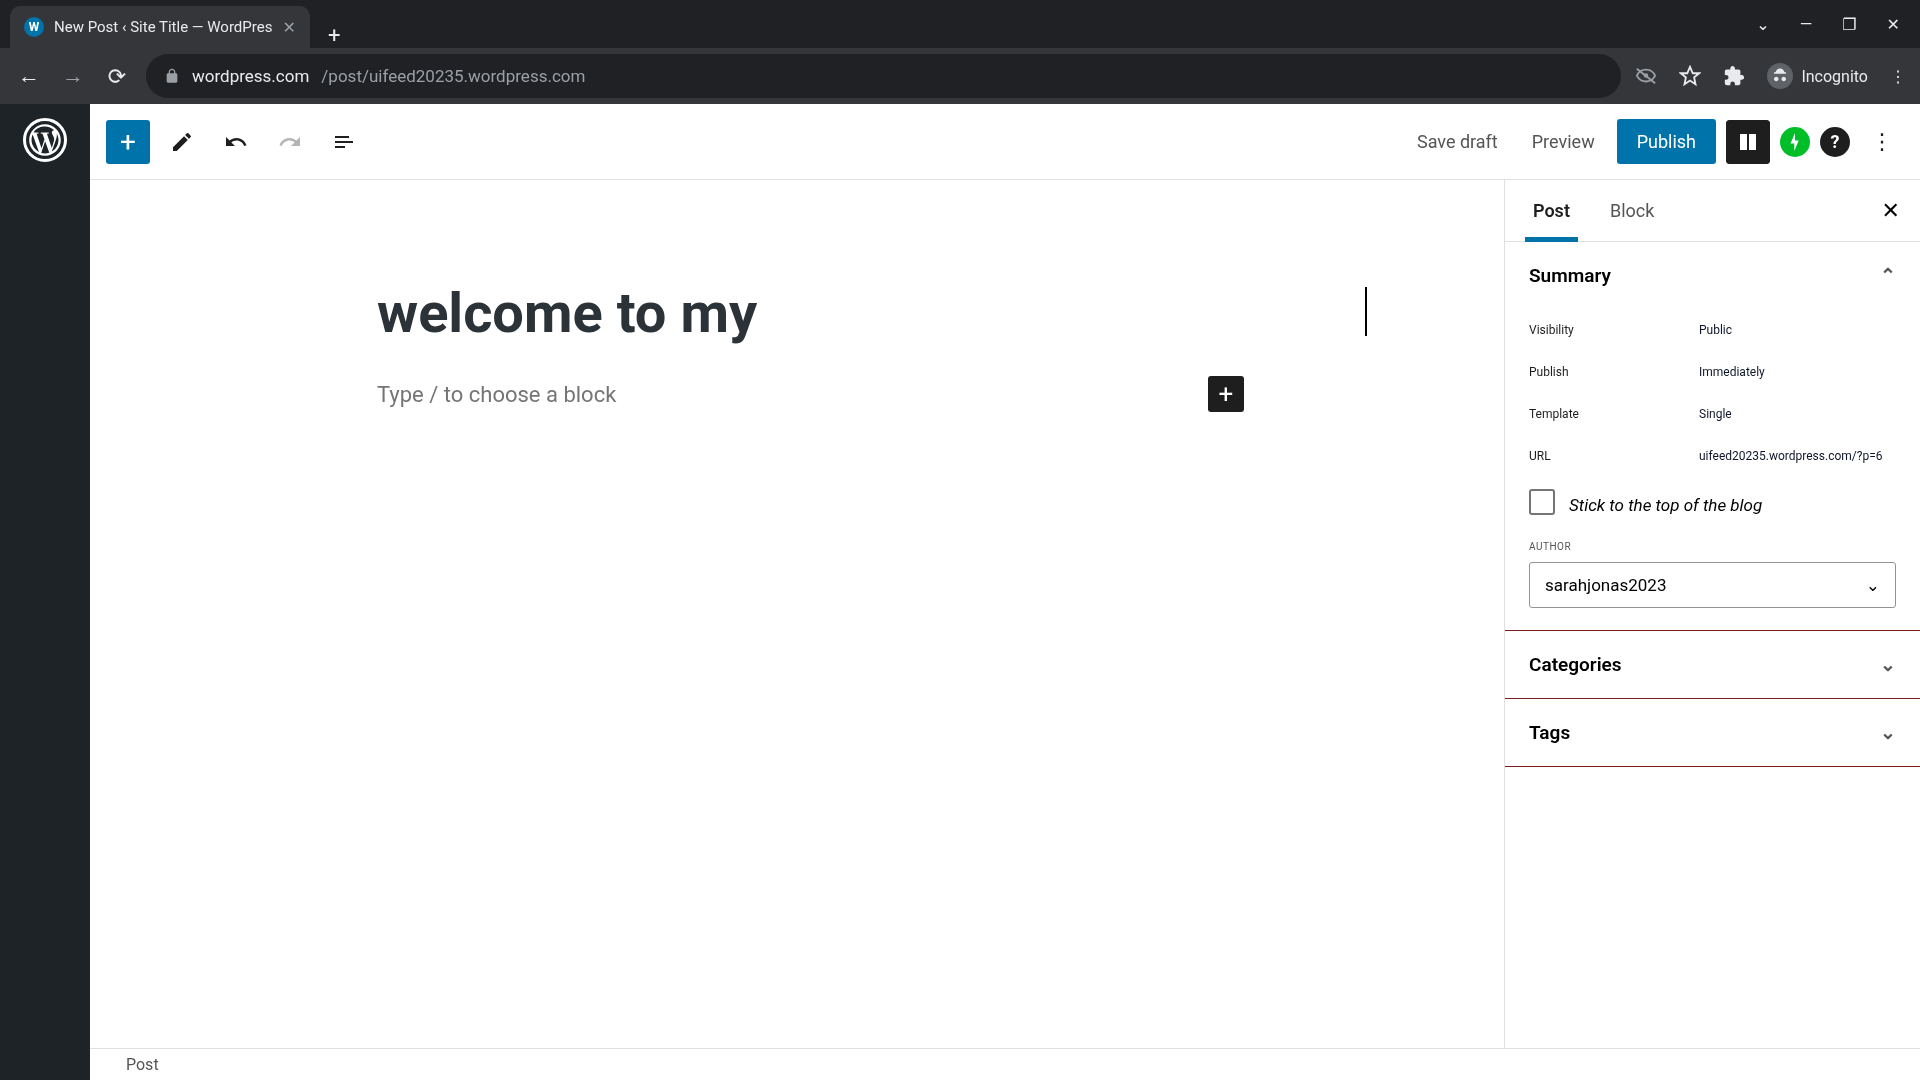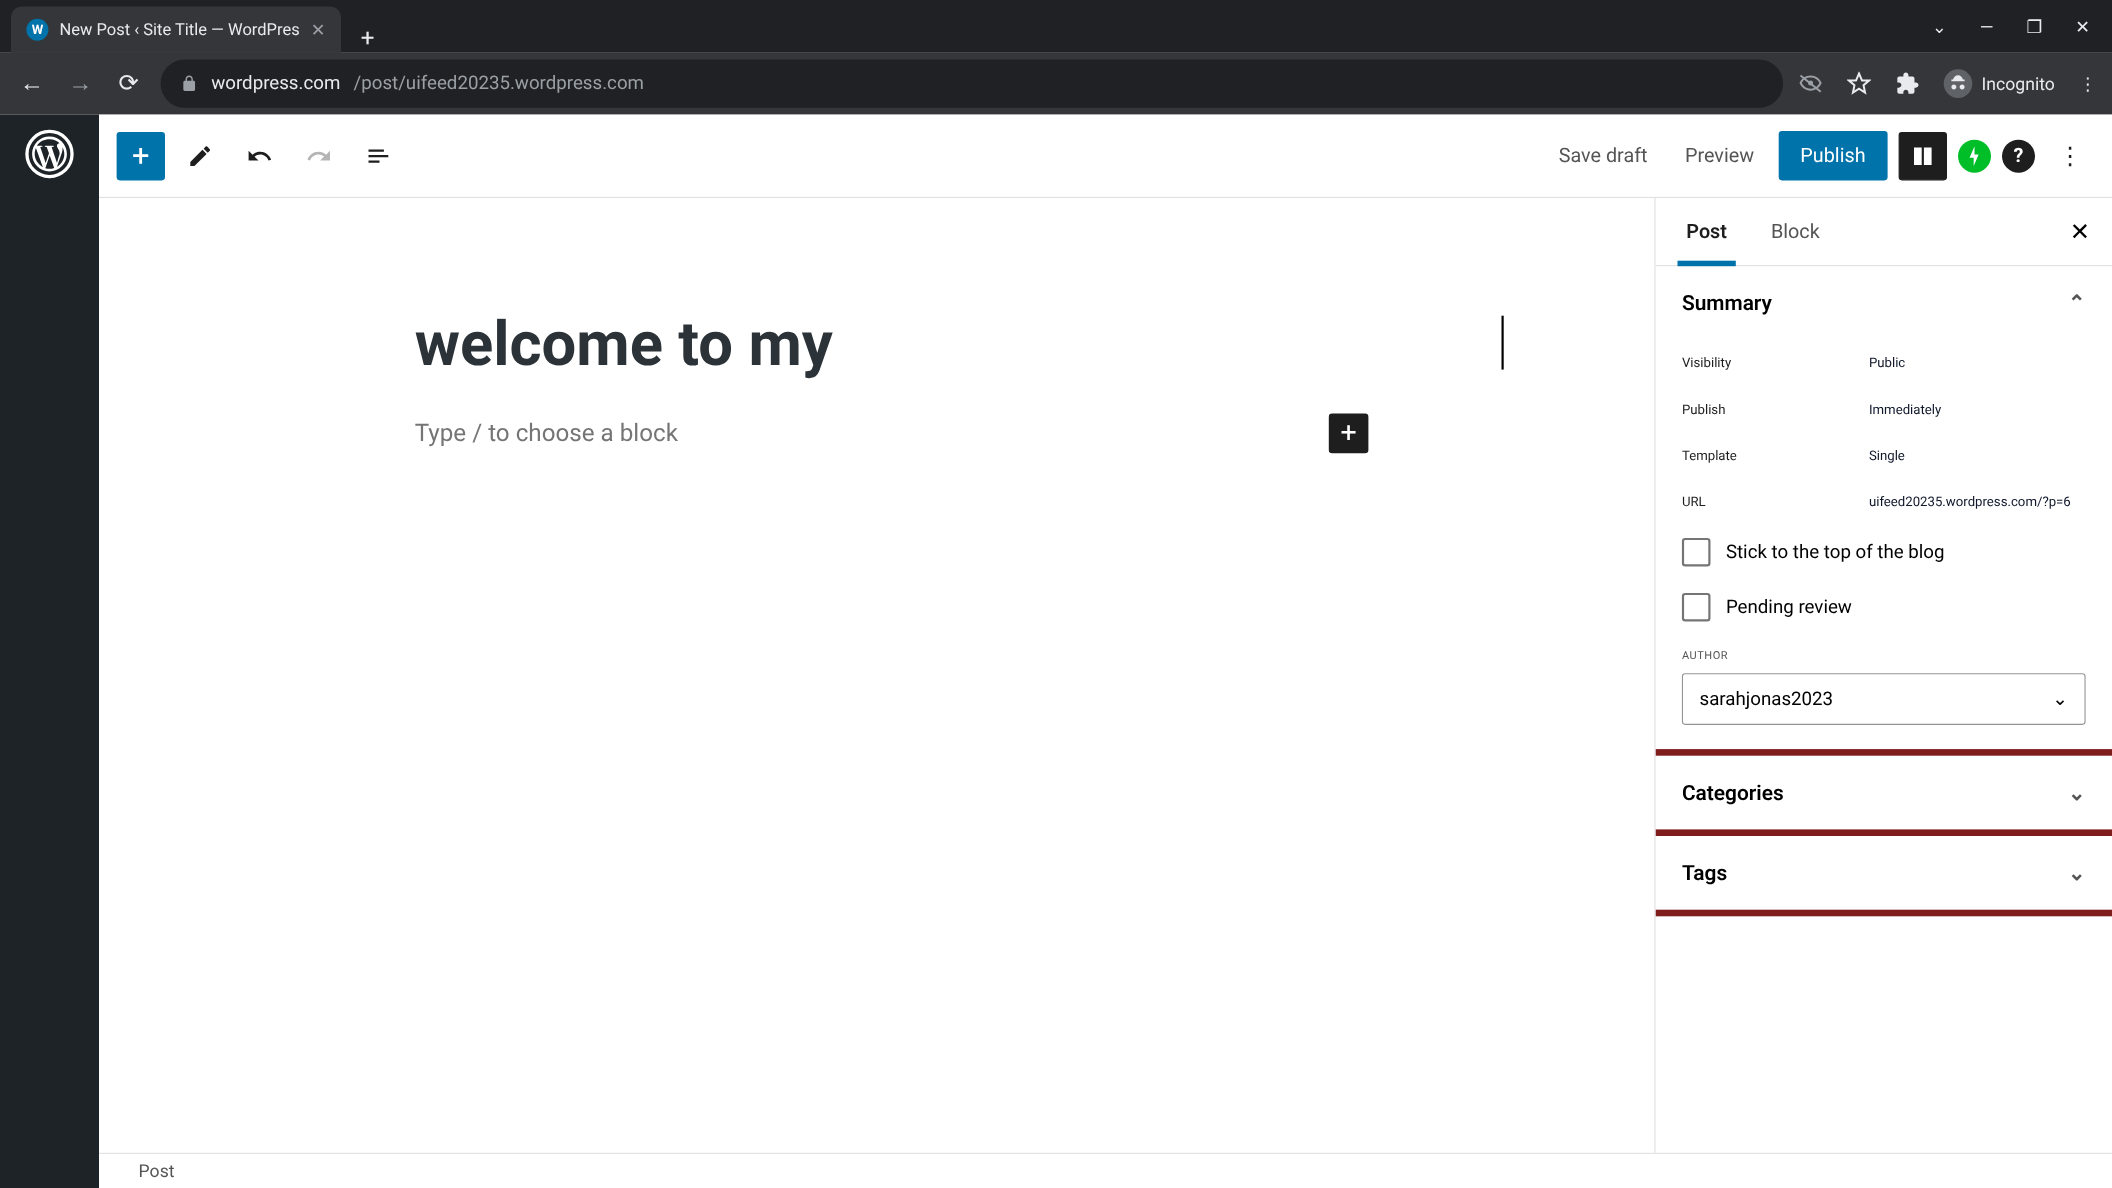--- a/index.html
+++ b/index.html
@@ -50,28 +50,28 @@
 .block-placeholder { margin-top: 30px; font-size: 22px; color: #757575; display: flex; align-items: center; }
 .block-add { margin-left: auto; width: 36px; height: 36px; background: #1e1e1e; color: #fff; font-size: 26px; display: flex; align-items: center; justify-content: center; border-radius: 3px; margin-right: 120px; }
 
 .sidebar { width: 416px; border-left: 1px solid #e0e0e0; overflow-y: auto; display: flex; flex-direction: column; }
 .sb-tabs { display: flex; align-items: center; border-bottom: 1px solid #e0e0e0; padding: 0 8px; }
 .sb-tab { padding: 20px 20px; font-size: 18px; color: #555; position: relative; }
 .sb-tab.active { color: #1e1e1e; font-weight: 600; }
 .sb-tab.active::after { content: ''; position: absolute; bottom: -1px; left: 12px; right: 12px; height: 5px; background: #0073aa; }
 .sb-close { margin-left: auto; font-size: 22px; padding: 0 12px; }
 
-.sb-section { border-bottom: 6px solid #7f1d1d; }
+.sb-section { border-bottom: 1px solid #7f1d1d; }
 .sb-header { display: flex; align-items: center; padding: 22px 24px; font-size: 19px; font-weight: 600; }
 .sb-chevron { margin-left: auto; color: #555; }
 .sb-content { padding: 0 24px 22px; }
 .sb-row { display: flex; padding: 14px 0; font-size: 12px; }
 .sb-label { width: 170px; color: #1e1e1e; }
 .sb-value { color: #0f172a; flex: 1; }
-.sb-check { display: flex; align-items: center; gap: 14px; padding: 12px 0; font-size: 17px; }
+.sb-check { display: flex; align-items: flex-end; gap: 14px; padding: 12px 0; font-size: 17px; font-style: italic; }
 .checkbox { width: 26px; height: 26px; border: 2px solid #757575; border-radius: 3px; }
 .sb-author-label { font-size: 10px; letter-spacing: 0.5px; color: #555; text-transform: uppercase; margin-top: 14px; margin-bottom: 10px; }
 .sb-select { border: 1px solid #949494; border-radius: 3px; padding: 12px 15px; display: flex; align-items: center; font-size: 17px; }
 .sb-select-chev { margin-left: auto; }
 
 .statusbar { height: 32px; border-top: 1px solid #e0e0e0; padding: 0 36px; display: flex; align-items: center; font-size: 16px; color: #555; }
 
 svg { display: block; }
 </style>
 </head>
@@ -222,24 +222,20 @@
               <div class="sb-value">Single</div>
             </div>
             <div class="sb-row">
               <div class="sb-label">URL</div>
               <div class="sb-value" style="word-break:break-all;">uifeed20235.wordpress.com/?p=6</div>
             </div>
             <div class="sb-check">
               <div class="checkbox"></div>
               <span>Stick to the top of the blog</span>
             </div>
-            <div class="sb-check">
-              <div class="checkbox"></div>
-              <span>Pending review</span>
-            </div>
             <div class="sb-author-label">AUTHOR</div>
             <div class="sb-select">
               <span>sarahjonas2023</span>
               <span class="sb-select-chev">⌄</span>
             </div>
           </div>
         </div>
 
         <div class="sb-section">
           <div class="sb-header">

